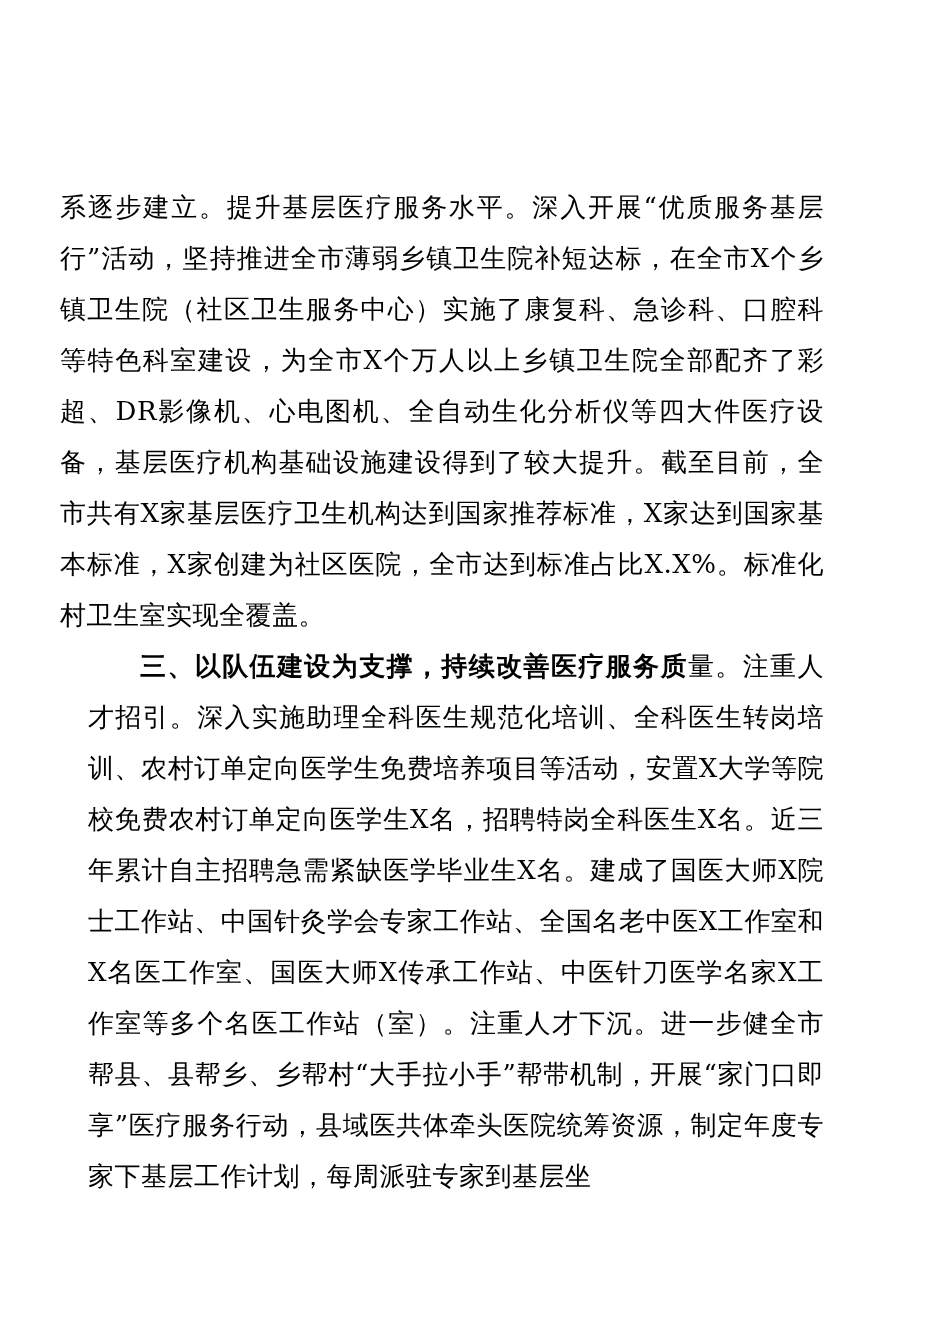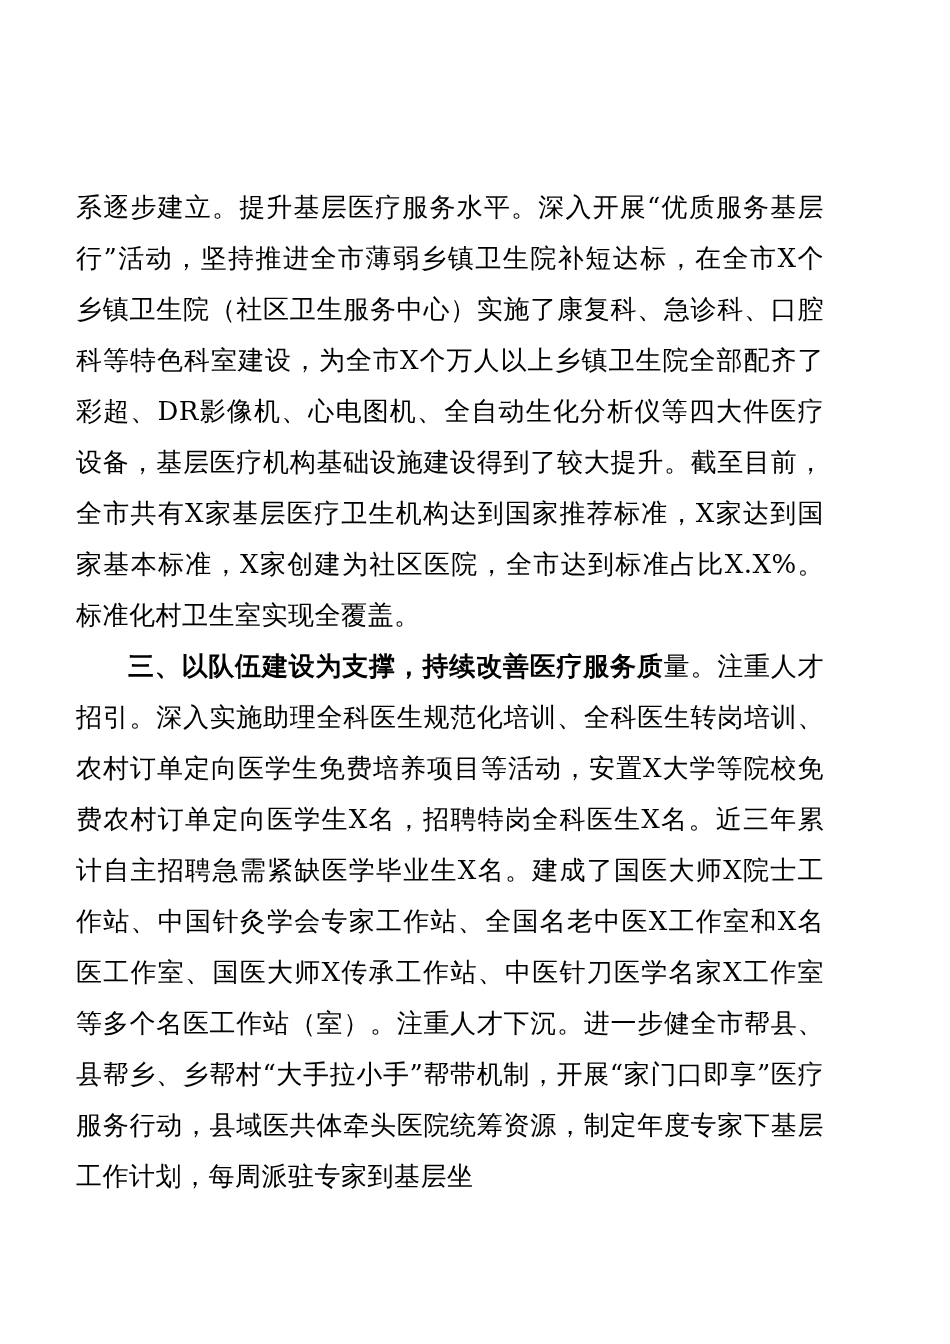--- a/index.html
+++ b/index.html
@@ -12,33 +12,34 @@
       height: 1344px;
       overflow: hidden;
       font-family: "DejaVu Serif", "Liberation Serif", serif;
       color: #000000;
     }
     .page {
       box-sizing: border-box;
       width: 950px;
       height: 1344px;
       background: #ffffff;
-      padding: 182px 126px 0 76px;
+      padding: 182px 126px 0 60px;
     }
     .doc p {
       margin: 0;
       font-size: 26px;
       line-height: 51px;
       text-align: justify;
       text-justify: inter-character;
       letter-spacing: 0.5px;
       word-break: break-all;
     }
     .doc p.indent {
       text-indent: 2em;
+      margin-left: 28px;
     }
     .bold-lead {
       font-family: "DejaVu Sans", "Liberation Sans", sans-serif;
       font-weight: bold;
     }
   </style>
 </head>
 <body>
 
 <div class="page">

